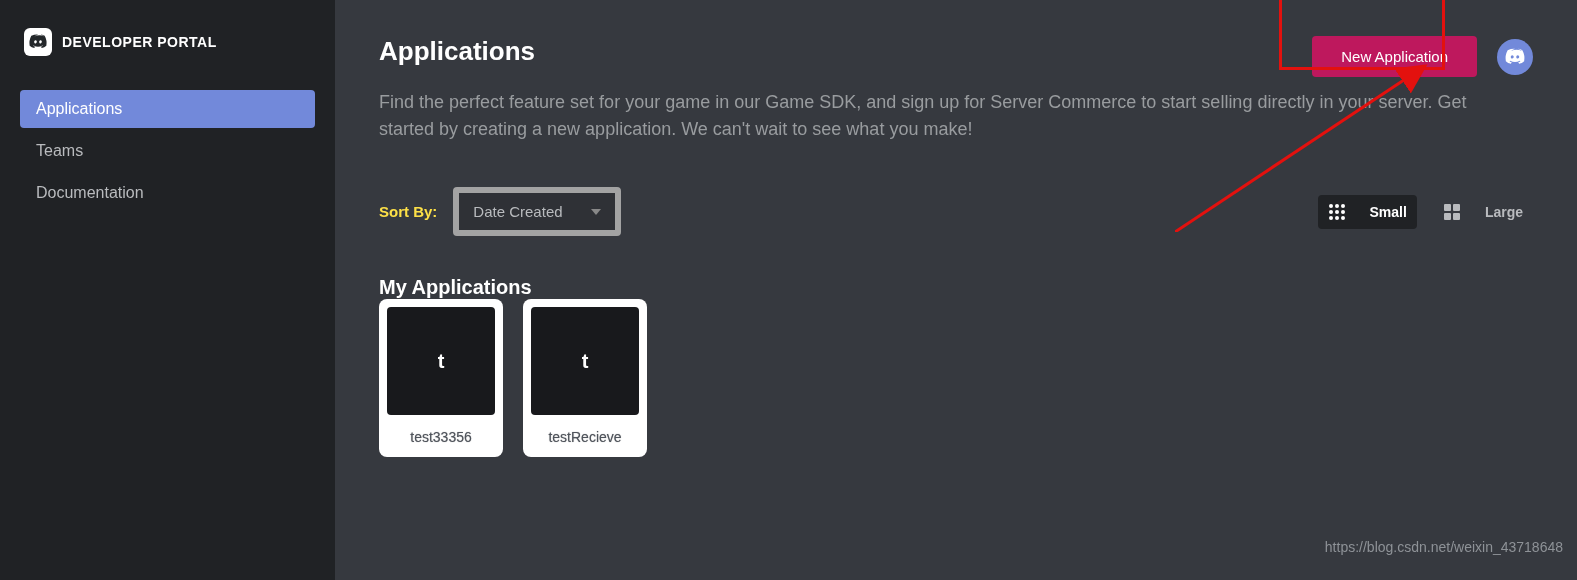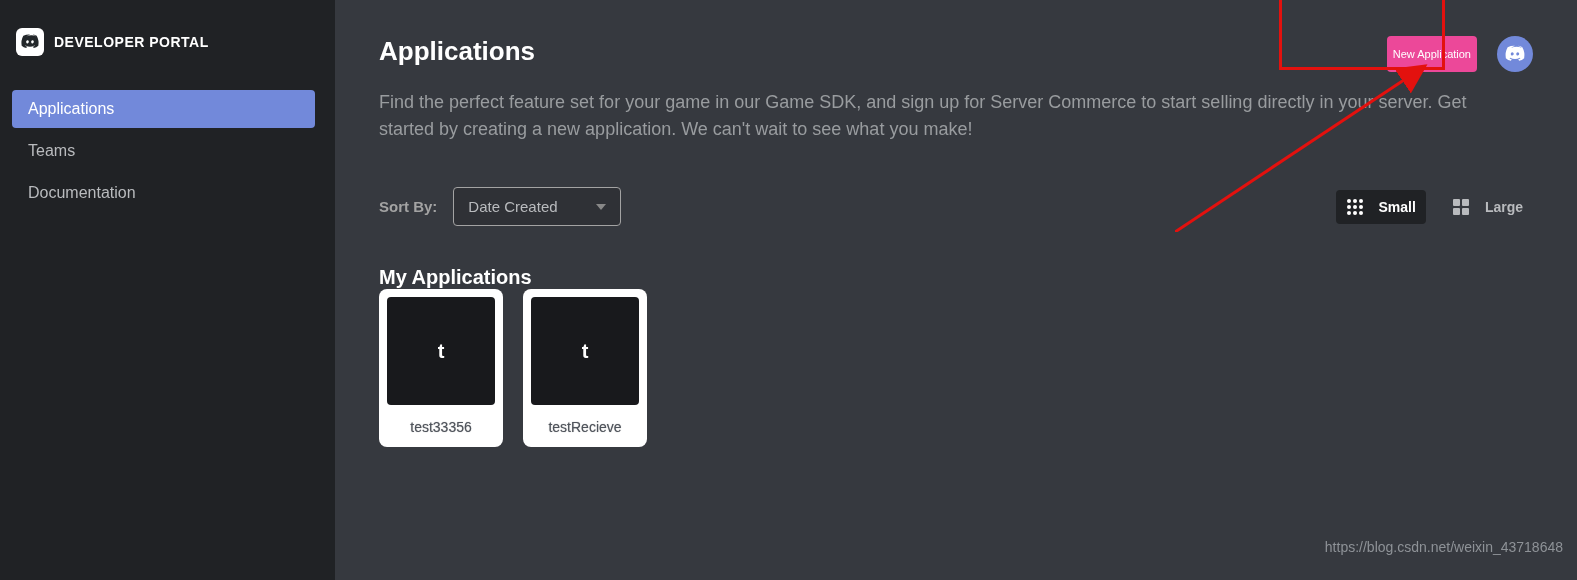--- a/index.html
+++ b/index.html
@@ -6,21 +6,21 @@
 html, body { width: 1577px; height: 580px; overflow: hidden; }
 body {
   font-family: -apple-system, BlinkMacSystemFont, "Segoe UI", Helvetica, Arial, sans-serif;
   background: #36393f;
   color: #dcddde;
   display: flex;
 }
 .sidebar {
   width: 335px;
   background: #202225;
-  padding: 28px 20px 0 12px;
+  padding: 28px 20px 0 20px;
   display: flex;
   flex-direction: column;
 }
 .brand {
   display: flex;
   align-items: center;
   gap: 10px;
   margin-bottom: 34px;
   padding-left: 4px;
 }
@@ -64,26 +64,26 @@
   color: #fff;
   margin-bottom: 22px;
 }
 .top-actions {
   margin-left: auto;
   display: flex;
   align-items: center;
   gap: 20px;
 }
 .btn-primary {
-  background: #ec4899;
+  background: #be185d;
   color: #fff;
   border: none;
   border-radius: 4px;
-  padding: 12px 6px;
-  font-size: 11px;
+  padding: 12px 29px;
+  font-size: 15px;
   cursor: pointer;
 }
 .avatar {
   width: 36px; height: 36px;
   border-radius: 50%;
   background: #7289da;
   display: flex; align-items: center; justify-content: center;
 }
 .avatar svg { width: 22px; height: 22px; display:block; }
 .page-desc {
@@ -94,40 +94,40 @@
   margin-bottom: 44px;
 }
 .toolbar {
   display: flex;
   align-items: center;
   margin-bottom: 40px;
 }
 .sort-label {
   font-size: 15px;
   font-weight: 600;
-  color: #a3a3a3;
+  color: #fde047;
   margin-right: 16px;
 }
 .sort-select {
   background: #2f3136;
-  border: 1px solid #a3a3a3;
+  border: 6px solid #a3a3a3;
   color: #b9bbbe;
   border-radius: 4px;
   padding: 10px 14px;
   width: 168px;
   display: flex;
   align-items: center;
   justify-content: space-between;
   cursor: pointer;
   font-size: 15px;
 }
 .chev { width:0;height:0;border-left:5px solid transparent;border-right:5px solid transparent;border-top:6px solid #888; }
 .view-toggles { margin-left: auto; display: flex; gap: 16px; }
 .view-toggle {
-  display: flex; align-items: center; gap: 15px;
+  display: flex; align-items: center; gap: 24px;
   background: transparent; border: none; cursor: pointer;
   padding: 8px 10px; border-radius: 4px;
   color: #b9bbbe; font-weight:600; font-size:14px;
 }
 .view-toggle.active { background: #202225; color: #fff; }
 .view-toggle .glyph { display:flex; flex-wrap:wrap; width:18px; height:18px; gap:2px; align-content:center; justify-content:center;}
 .dot { width:4px;height:4px;background:currentColor;border-radius:50%; }
 .sq { width:7px;height:7px;background:currentColor;border-radius:1px; }
 .section-title {
   font-size: 20px;

